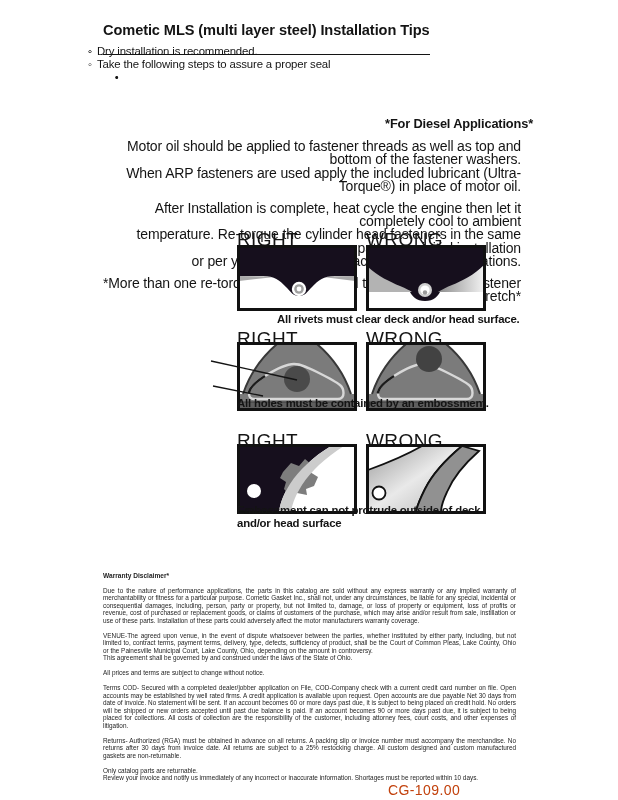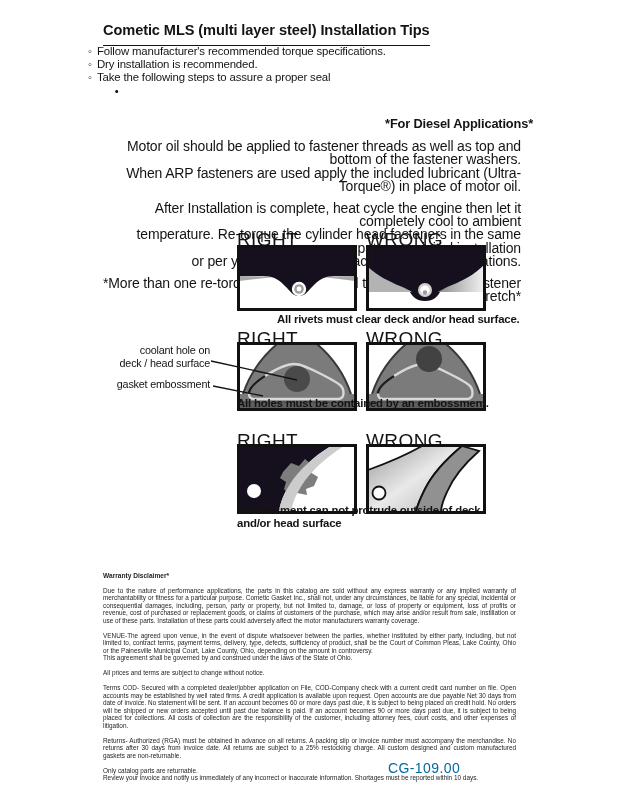--- a/index.html
+++ b/index.html
@@ -7,21 +7,21 @@
     position:relative; width:618px; height:800px; margin:0 auto;
     background:#ffffff; overflow:hidden;
     font-family:"Liberation Sans","DejaVu Sans",sans-serif; color:#141414;
     -webkit-font-smoothing:antialiased;
   }
   .pre { white-space:pre-line; }
 
   .title {
     position:absolute; left:103px; top:22px;
     font-size:14.6px; font-weight:bold; letter-spacing:-0.1px;
-    border-bottom:1.7px solid #141414; padding-bottom:7px;
+    border-bottom:1.7px solid #141414; padding-bottom:16px;
   }
 
   .tips { position:absolute; left:88px; top:45px; font-size:11.4px; line-height:13.2px; letter-spacing:-0.15px; }
   .tip { position:relative; padding-left:9px; }
   .tip .b { position:absolute; left:0; top:-0.5px; font-size:11px; }
   .tip.sub { margin-left:27px; }
   .tip.sub .b { font-size:10px; top:0; }
 
   .diesel { position:absolute; left:103px; top:116px; width:430px; letter-spacing:-0.15px;text-align:right; }
   .diesel .h { font-size:12.8px; font-weight:bold; margin:0 0 9px 0; }
@@ -36,33 +36,32 @@
                  font-size:10.8px; line-height:12.6px; letter-spacing:-0.2px; }
   .side-labels .lbl2 { margin-top:9px; }
   .leader-svg { position:absolute; left:210px; top:355px; width:92px; height:45px; }
 
   .disc { position:absolute; left:103px; top:572px; width:413px; font-size:6.4px; line-height:7.5px;
           text-align:justify; color:#1e1e1e; }
   .disc .h { font-size:6.6px; font-weight:bold; margin:0 0 7px 0; text-align:left; }
   .disc p { margin:0 0 7.5px 0; }
   .disc p.tight { margin:0; }
 
-  .footer-code { position:absolute; left:388px; top:760px; font-size:14px; letter-spacing:0.4px; color:#0369a1;text-align:center; }
+  .footer-code { position:absolute; left:388px; top:782px; font-size:14px; letter-spacing:0.4px; color:#c2410c;text-align:center; }
 </style>
 </head>
 <body>
 
 <div class="page">
 
   <div class="title">Cometic MLS (multi layer steel) Installation Tips</div>
 
   <div class="tips">
     <div class="tip">
       <span class="b">◦</span>
-      <span>Follow manufacturer's recommended torque specifications.</span>
     </div>
     <div class="tip">
       <span class="b">◦</span>
       <span>Dry installation is recommended.</span>
     </div>
     <div class="tip">
       <span class="b">◦</span>
       <span>Take the following steps to assure a proper seal</span>
     </div>
     <div class="tip sub">
@@ -118,25 +117,20 @@
       <circle cx="59" cy="47.5" r="2.2" fill="#9a9a9a"></circle>
       <rect x="1.5" y="1.5" width="117" height="63" fill="none" stroke="#111111" stroke-width="3"></rect>
     </svg>
   </div>
 
   <div class="caption" style="top:313px;margin-left:40px;">All rivets must clear deck and/or head surface.</div>
 
   <div class="dg-label" style="left:237px; top:328px;">RIGHT</div>
   <div class="dg-label" style="left:366px; top:328px;">WRONG</div>
 
-  <div class="side-labels">
-    <div class="pre">coolant hole on
-deck / head surface</div>
-    <div class="lbl2">gasket embossment</div>
-  </div>
 
   <div class="panel" style="left:237px; top:342px;">
     <svg viewBox="0 0 120 69">
       <rect x="0" y="0" width="120" height="69" fill="#7b7b7b"></rect>
       <rect x="2" y="60" width="116" height="7" fill="#5e5e5e"></rect>
       <path d="M2,60 H118" stroke="#3c3c3c" stroke-width="1.2"></path>
       <path d="M2,2 H40 C26,14 13,31 6,52 L2,52 Z" fill="#ffffff"></path>
       <path d="M40,2 C26,14 13,31 6,52" stroke="#383838" stroke-width="2" fill="none"></path>
       <path d="M118,2 H80 C94,14 107,31 114,52 L118,52 Z" fill="#ffffff"></path>
       <path d="M80,2 C94,14 107,31 114,52" stroke="#383838" stroke-width="2" fill="none"></path>

